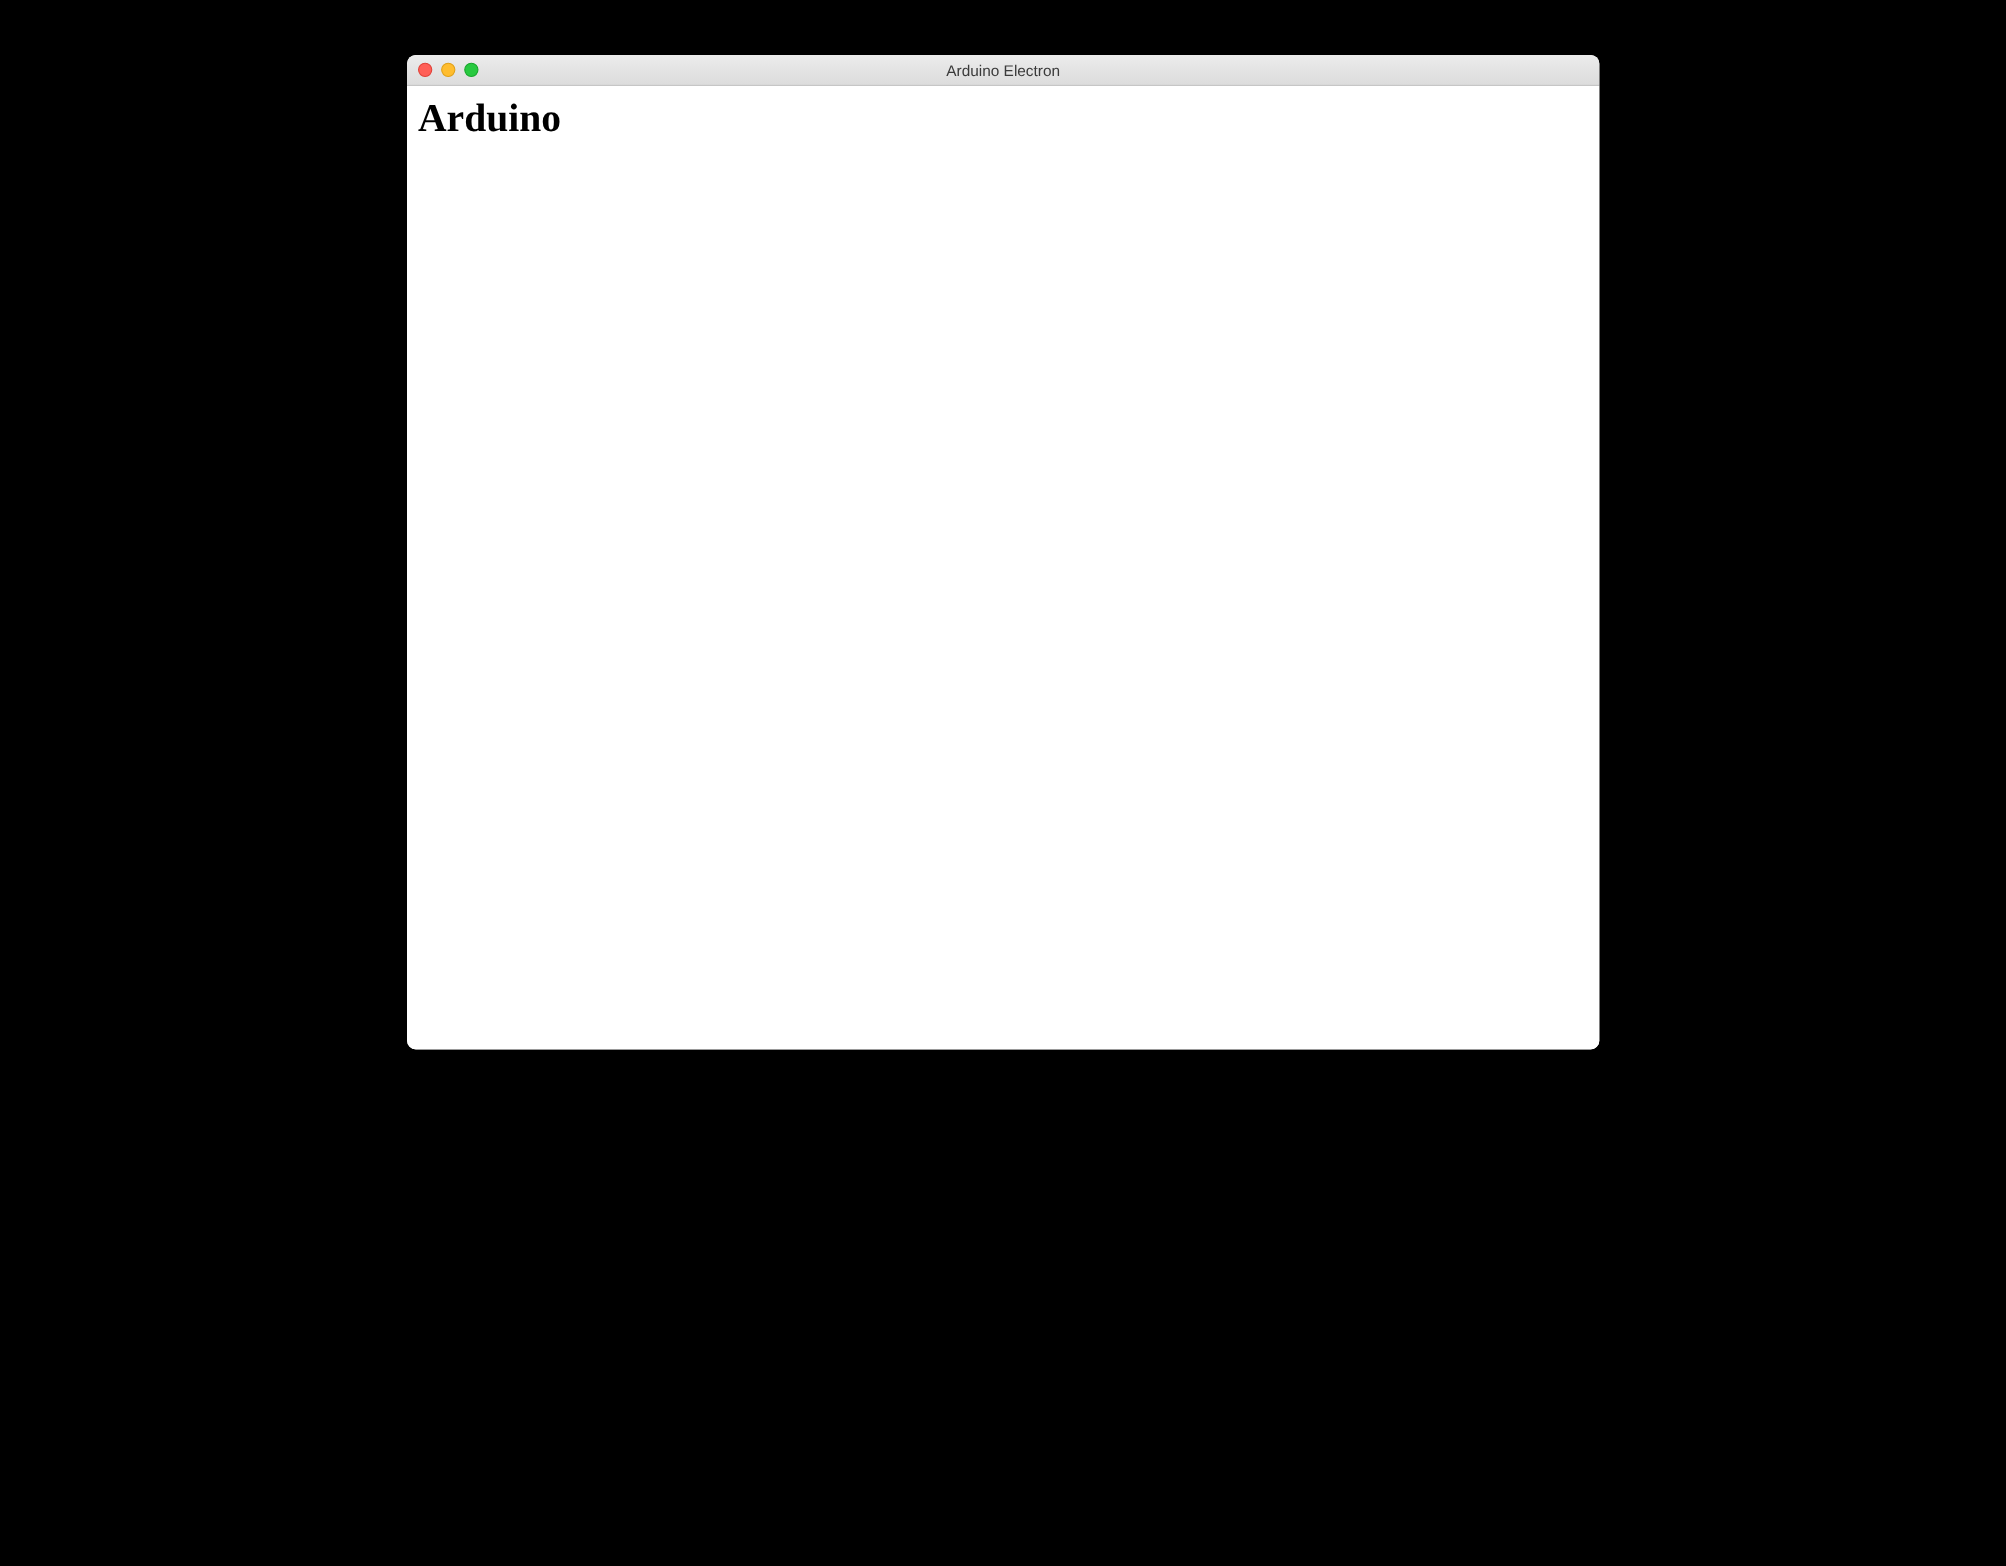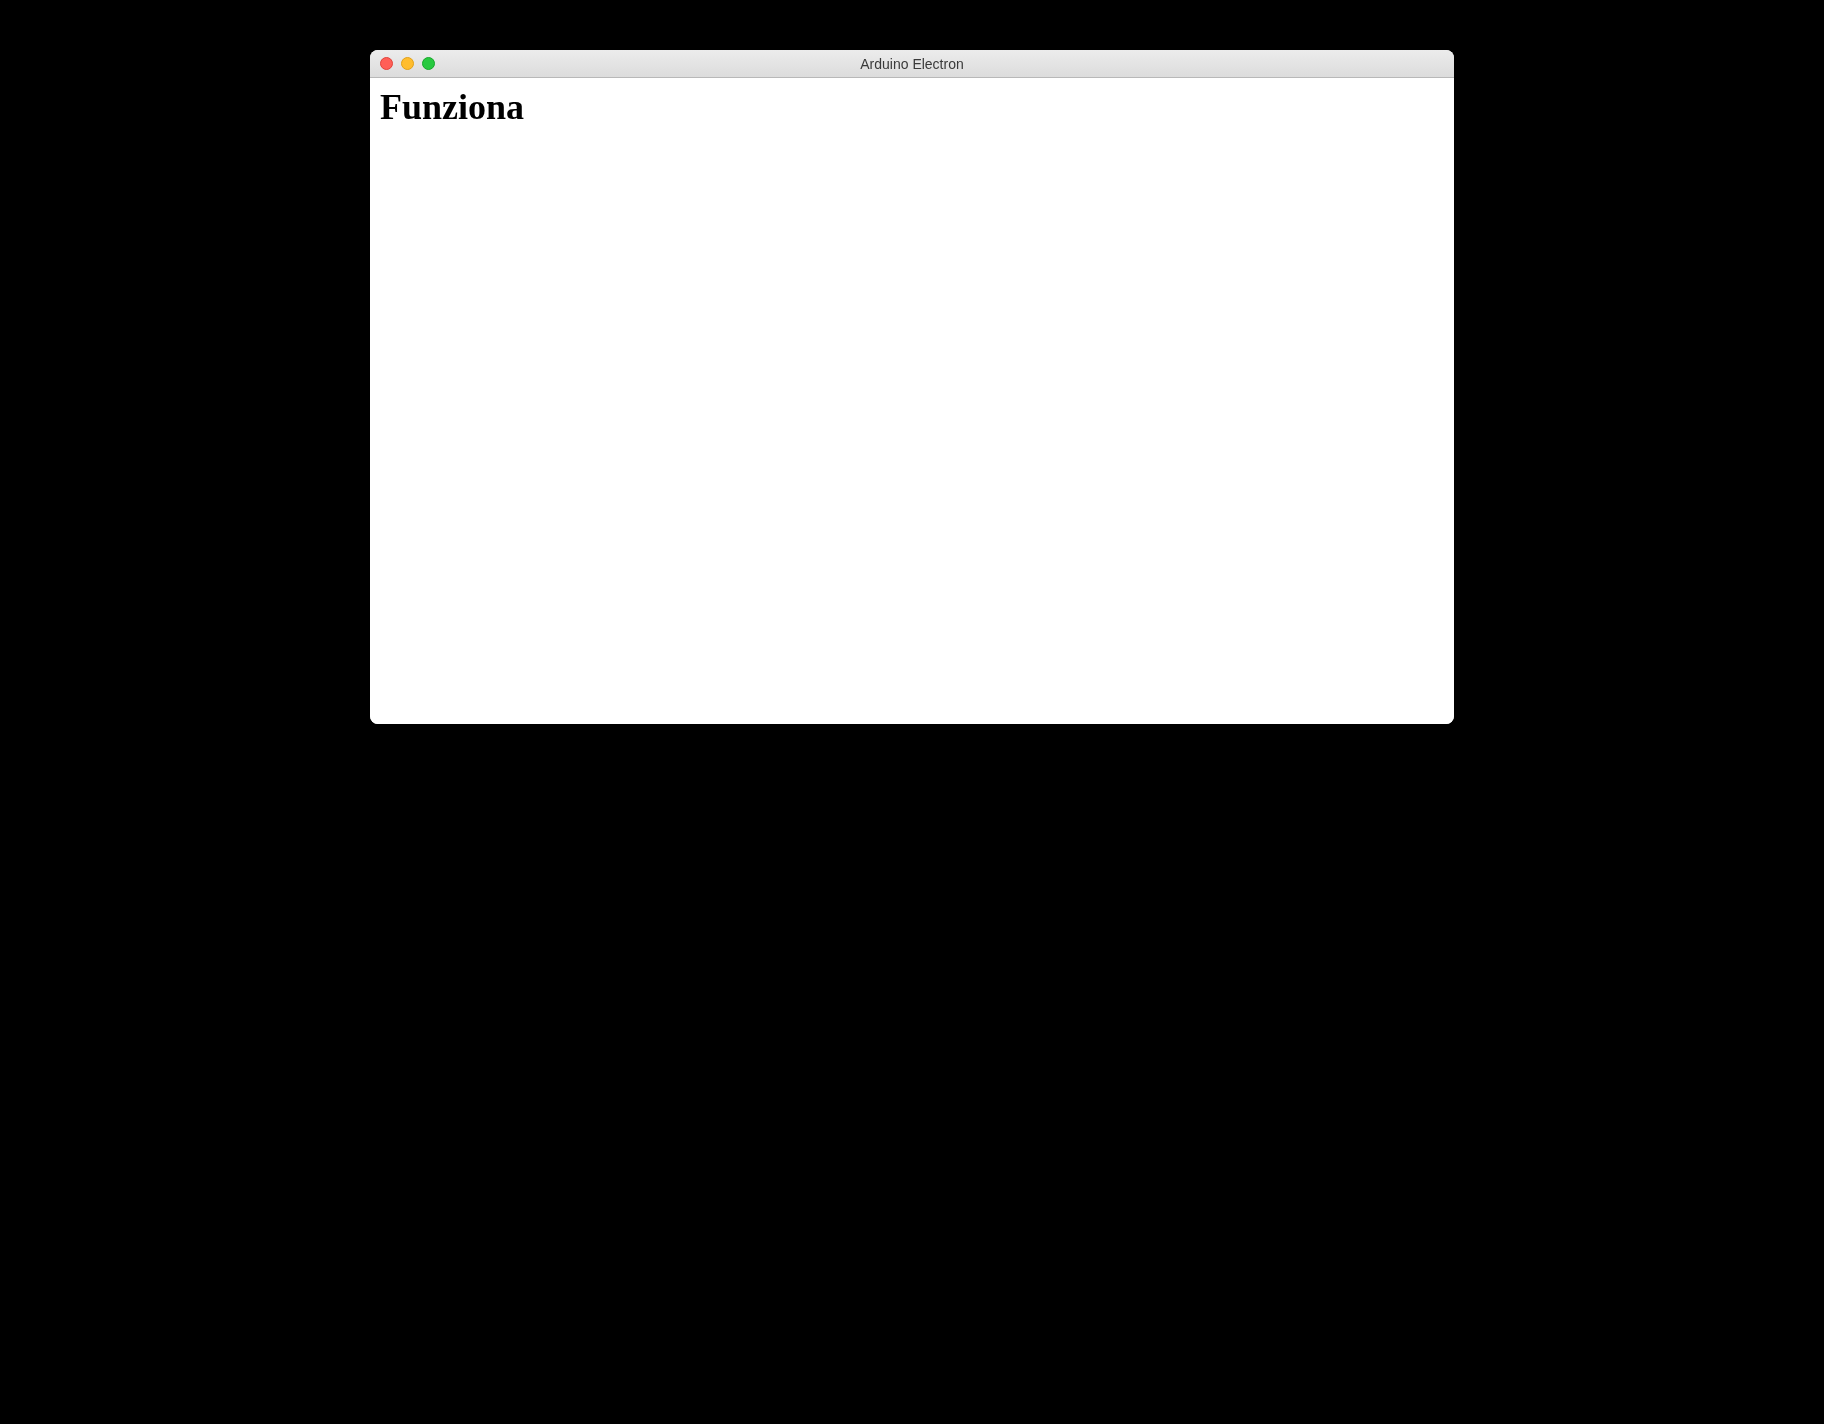--- a/index.html
+++ b/index.html
@@ -14,21 +14,21 @@
       background: #000000;
       display: flex;
       align-items: flex-start;
       justify-content: center;
       padding-top: 50px;
       font-family: -apple-system, BlinkMacSystemFont, "Helvetica Neue", Arial, sans-serif;
     }
     
     .window {
       width: 1084px;
-      height: 674px;
+      height: 904px;
       background: #ffffff;
       border-radius: 8px;
       overflow: hidden;
       box-shadow: 0 20px 60px rgba(0,0,0,0.5);
       display: flex;
       flex-direction: column;
     }
     
     .titlebar {
       height: 28px;
@@ -97,15 +97,15 @@
 <div class="window">
   <div class="titlebar">
     <div class="traffic-lights">
       <div class="traffic-light close"></div>
       <div class="traffic-light minimize"></div>
       <div class="traffic-light maximize"></div>
     </div>
     <div class="title">Arduino Electron</div>
   </div>
   <div class="content">
-    <h1 class="heading">Funziona</h1>
+    <h1 class="heading">Arduino</h1>
   </div>
 </div>
 
 </body></html>

